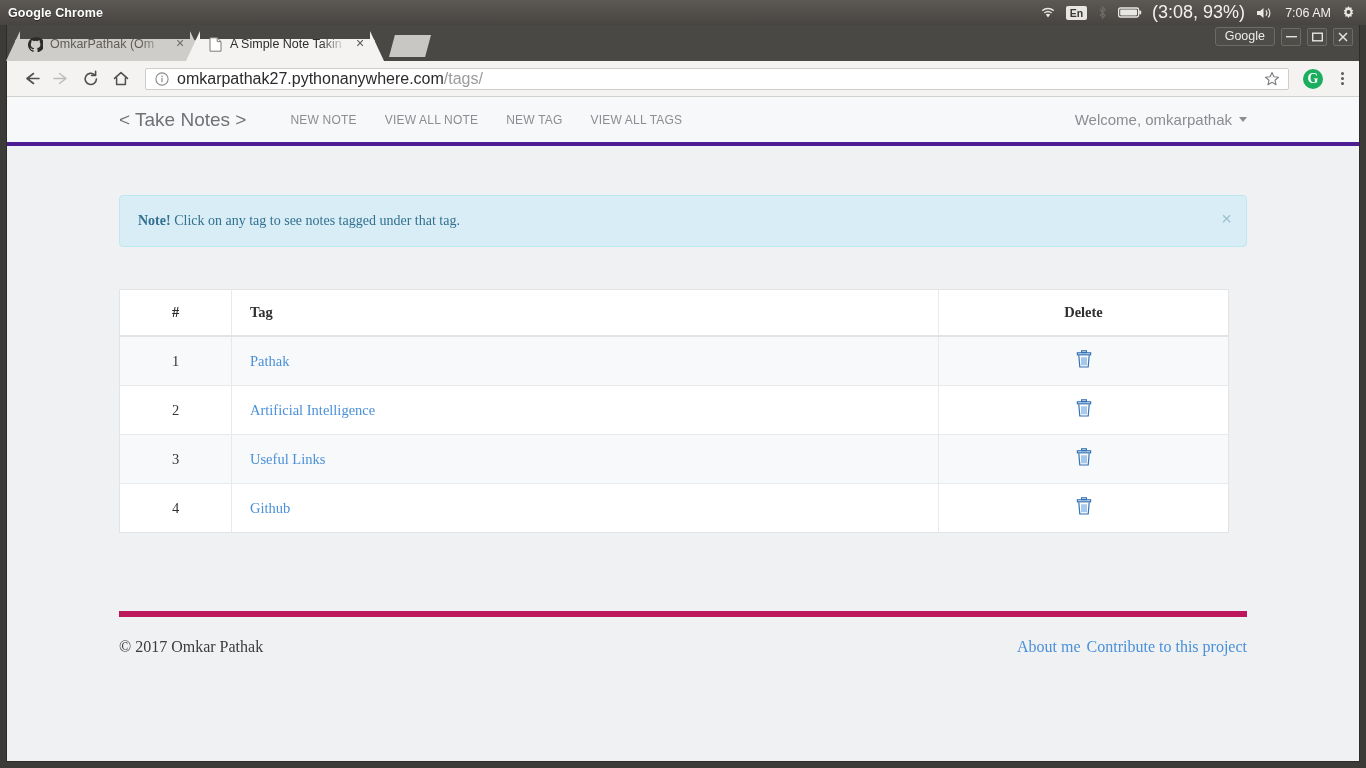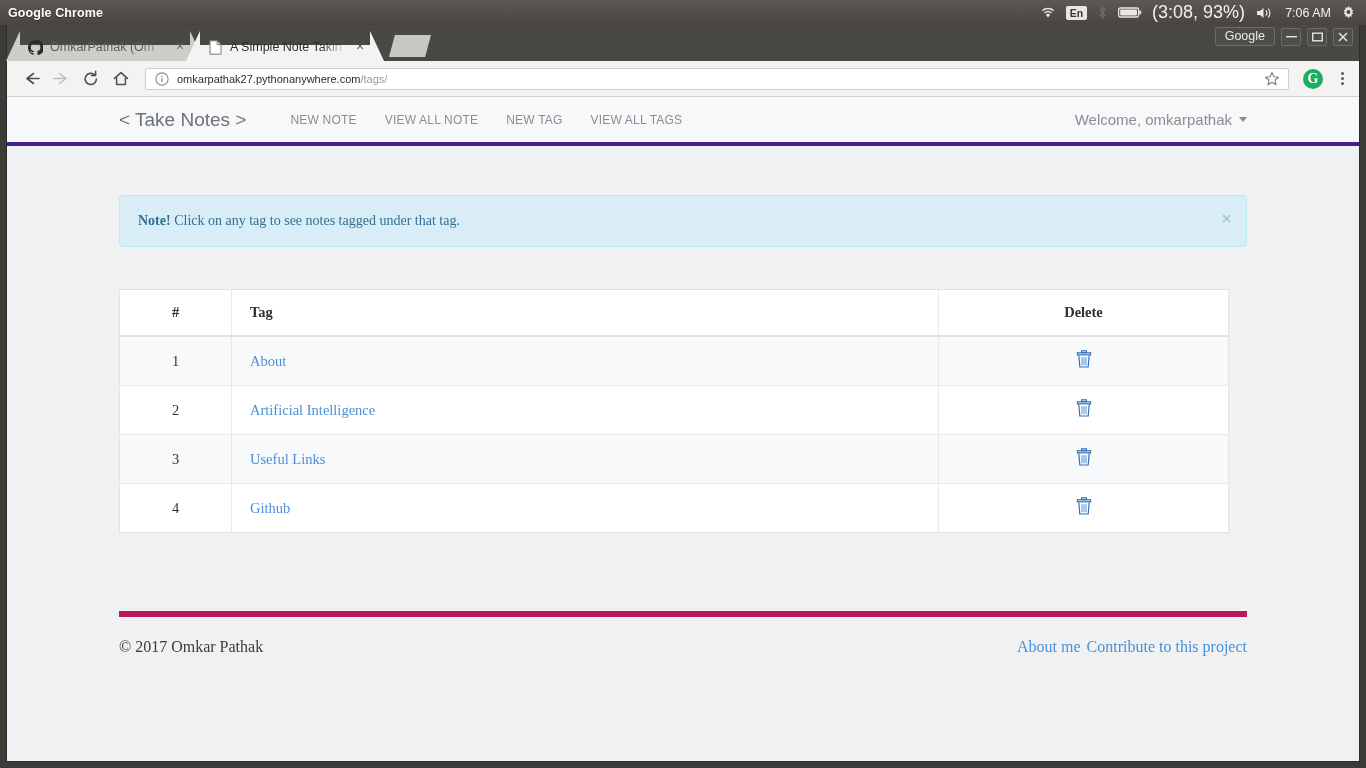--- a/index.html
+++ b/index.html
@@ -62,21 +62,21 @@
   
   .tabstrip {
     height: 36px; flex: 0 0 36px;
     background: #4a4845;
     display: flex; align-items: flex-end;
     padding-left: 8px;
     position: relative;
   }
   .tab {
     position: relative;
-    height: 16px;
+    height: 22px;
     display: flex; align-items: center;
     gap: 7px;
     padding: 0 8px 12px 12px;
     font-size: 12.5px;
     max-width: 200px;
     min-width: 180px;
     border-top-left-radius: 3px;
     border-top-right-radius: 3px;
     transform: skewX(0deg);
   }
@@ -153,21 +153,21 @@
   .nav-btn.disabled { color: #b9b9b9; cursor: default; }
   .omnibox {
     flex: 1 1 auto; height: 22px;
     margin: 0 6px 0 8px;
     background: #fff;
     border: 1px solid #cfcdca;
     border-radius: 2px;
     display: flex; align-items: center;
     padding: 0 8px 0 9px;
     gap: 8px;
-    font-size: 11px;
+    font-size: 16px;
   }
   .info-icon {
     flex: 0 0 14px; width: 14px; height: 14px;
     display: inline-flex; align-items: center; justify-content: center;
     color: #7d7d7d;
   }
   .url-host { color: #2b2b2b; }
   .url-path { color: #9b9b9b; }
   .star-btn { margin-left: auto; color: #7a7a7a; cursor: pointer;
     display: inline-flex; align-items: center; }
@@ -474,21 +474,21 @@
                 <th class="col-num">#</th>
                 <th class="col-tag">Tag</th>
                 <th class="col-del">Delete</th>
               </tr>
             </thead>
             <tbody>
 
               <tr>
                 <td class="col-num">1</td>
                 <td class="col-tag">
-                  <a class="tag-link">About</a>
+                  <a class="tag-link">Pathak</a>
                 </td>
                 <td class="col-del">
                   <span class="trash-btn">
                     <svg width="16" height="18" viewBox="0 0 16 18">
                       <rect x="5.6" y="0.8" width="4.8" height="1.8" fill="none" stroke="#3573b5" stroke-width="1.2"></rect>
                       <rect x="1.4" y="2.8" width="13.2" height="2.0" fill="none" stroke="#3573b5" stroke-width="1.2"></rect>
                       <path d="M2.8 5.2 L3.8 17 H12.2 L13.2 5.2" fill="none" stroke="#3573b5" stroke-width="1.2"></path>
                       <path d="M6 7.2 V15.2 M8 7.2 V15.2 M10 7.2 V15.2" stroke="#5f9fe0" stroke-width="1.1"></path>
                     </svg>
                   </span>

